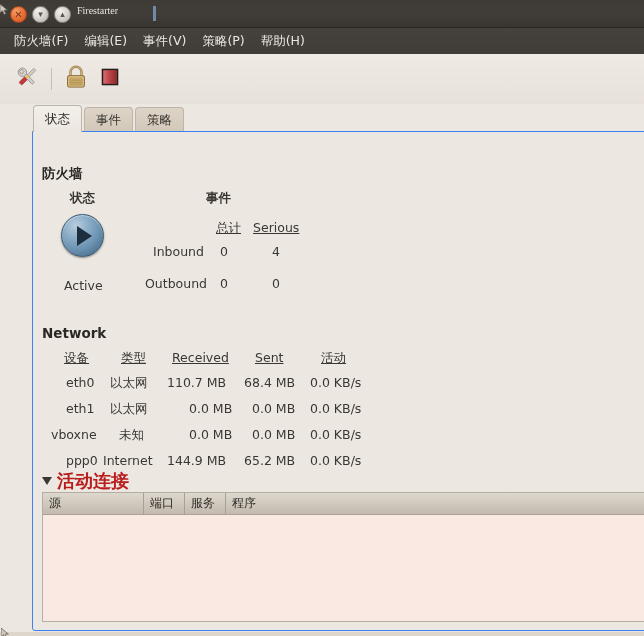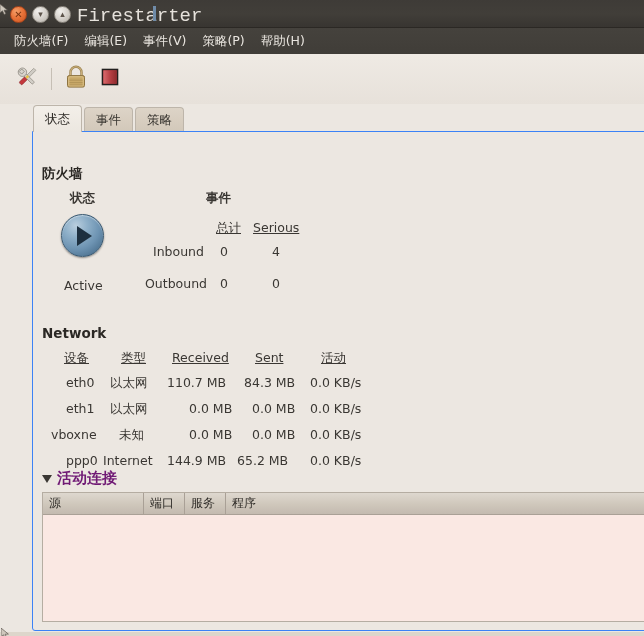--- a/index.html
+++ b/index.html
@@ -66,23 +66,23 @@
     font-size: 9px;
     line-height: 1;
     color: #5c534a;
     font-family: "DejaVu Sans", sans-serif;
   }
   .wbtn-close .glyph { color: #7a3411; font-size: 10px; font-weight: bold; }
 
   .title-text {
     position: absolute;
     left: 77px; top: 5px;
-    font-size: 19px;
+    font-size: 10px;
     color: #e6e2dc;
-    font-family: Liberation Mono, monospace;
+    font-family: Liberation Serif, serif;
   }
   .title-caret {
     position: absolute;
     left: 153px; top: 6px;
     width: 3px; height: 15px;
     background: #6f8ba8;
   }
 
   
   .cursor-artifact {
@@ -232,21 +232,21 @@
     align-items: center;
     gap: 5px;
     cursor: default;
   }
   .expander .arrow {
     width: 0; height: 0;
     border-left: 5.5px solid transparent;
     border-right: 5.5px solid transparent;
     border-top: 8px solid #3a3733;
   }
-  .expander .etxt { font-size: 15px; font-weight: bold; color: #701a75; }
+  .expander .etxt { font-size: 18px; font-weight: bold; color: #b91c1c; }
 
   
   .tv-frame {
     position: absolute;
     left: 9px; top: 360px;
     width: 618px;
     height: 130px;
     border: 1px solid #b5ada2;
     background: #fae8e3;
     box-sizing: border-box;
@@ -421,39 +421,39 @@
 
       <div class="lbl ul" style="left:31px;  top:218px;">设备</div>
       <div class="lbl ul" style="left:88px;  top:218px;">类型</div>
       <div class="lbl ul" style="left:139px; top:218px;">Received</div>
       <div class="lbl ul" style="left:222px; top:218px;">Sent</div>
       <div class="lbl ul" style="left:288px; top:218px;">活动</div>
 
       <div class="lbl" style="left:33px;  top:243px;">eth0</div>
       <div class="lbl" style="left:77px;  top:243px;">以太网</div>
       <div class="lbl" style="left:134px; top:243px;">110.7 MB</div>
-      <div class="lbl" style="left:211px; top:243px;">84.3 MB</div>
+      <div class="lbl" style="left:211px; top:243px;">68.4 MB</div>
       <div class="lbl" style="left:277px; top:243px;">0.0 KB/s</div>
 
       <div class="lbl" style="left:33px;  top:269px;">eth1</div>
       <div class="lbl" style="left:77px;  top:269px;">以太网</div>
       <div class="lbl" style="left:156px; top:269px;">0.0 MB</div>
       <div class="lbl" style="left:219px; top:269px;">0.0 MB</div>
       <div class="lbl" style="left:277px; top:269px;">0.0 KB/s</div>
 
       <div class="lbl" style="left:18px;  top:295px;">vboxne</div>
       <div class="lbl" style="left:86px;  top:295px;">未知</div>
       <div class="lbl" style="left:156px; top:295px;">0.0 MB</div>
       <div class="lbl" style="left:219px; top:295px;">0.0 MB</div>
       <div class="lbl" style="left:277px; top:295px;">0.0 KB/s</div>
 
       <div class="lbl" style="left:33px;  top:321px;">ppp0</div>
       <div class="lbl" style="left:70px;  top:321px;">Internet</div>
       <div class="lbl" style="left:134px; top:321px;">144.9 MB</div>
-      <div class="lbl" style="left:204px; top:321px;">65.2 MB</div>
+      <div class="lbl" style="left:211px; top:321px;">65.2 MB</div>
       <div class="lbl" style="left:277px; top:321px;">0.0 KB/s</div>
 
       <div class="expander" style="left:9px; top:337px;">
         <span class="arrow"></span>
         <span class="etxt">活动连接</span>
       </div>
 
       <div class="tv-frame">
         <div class="tv-header">
           <div class="tv-col" style="width:101px;">源</div>

